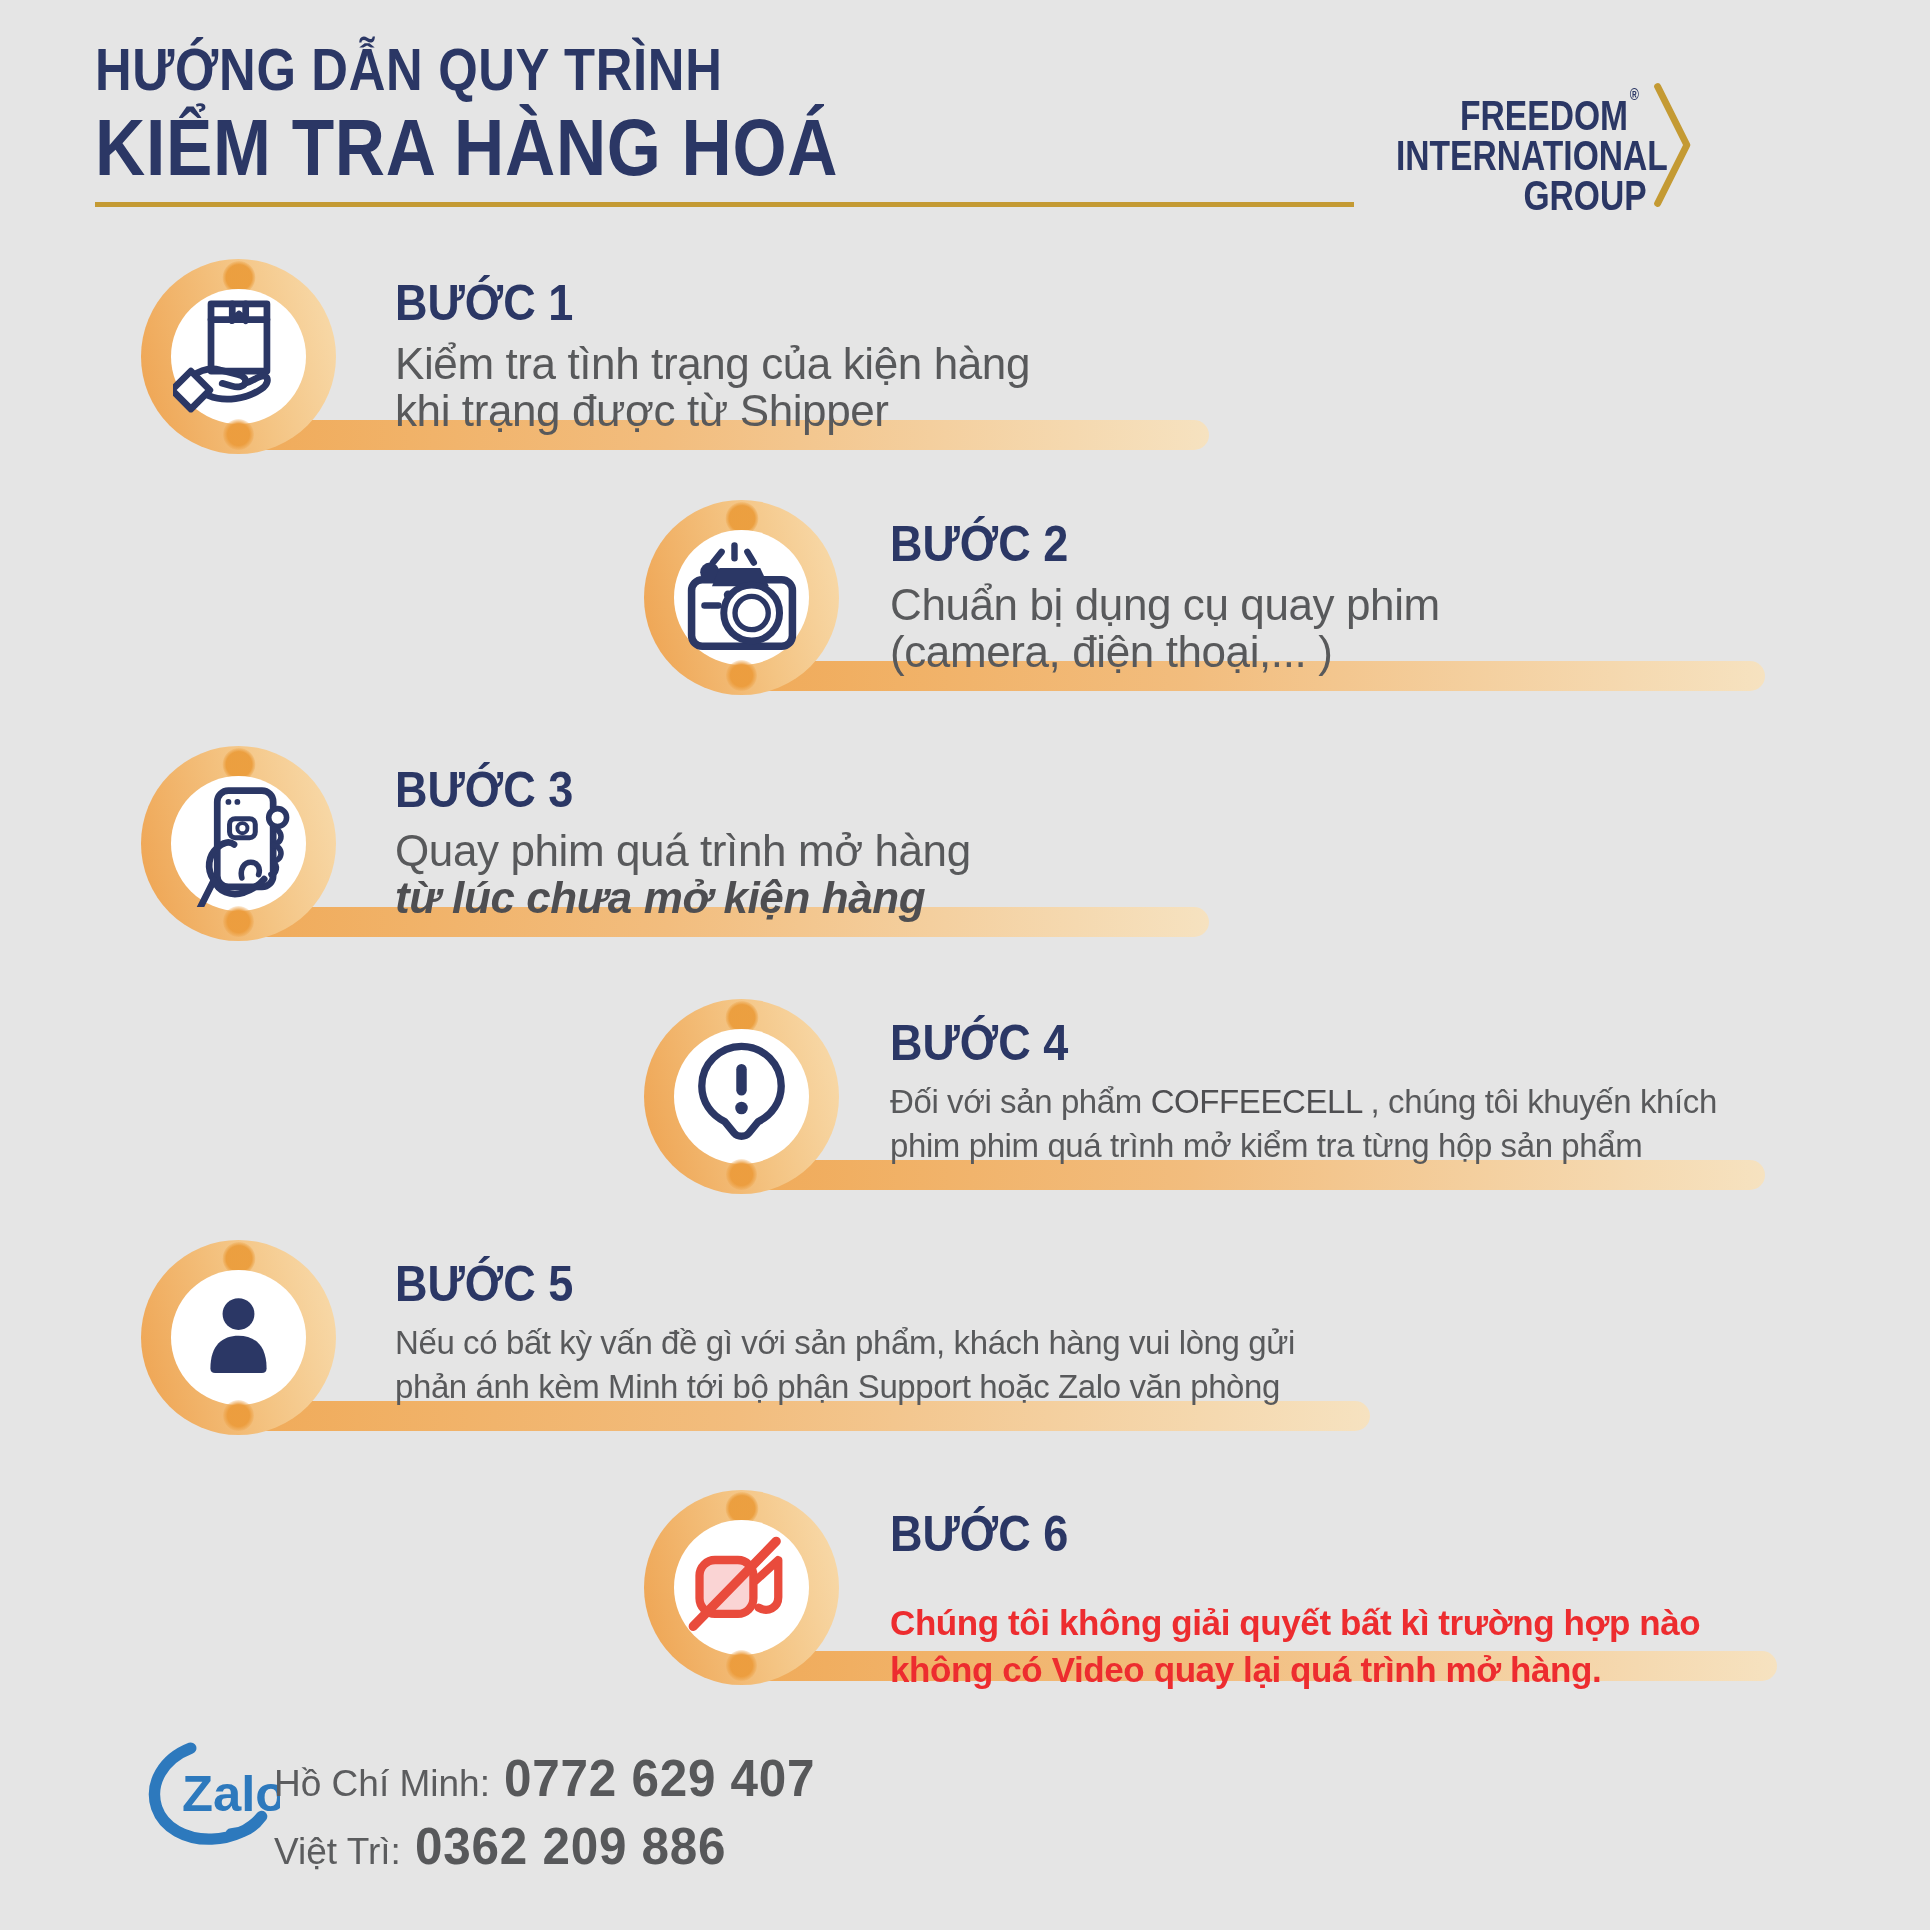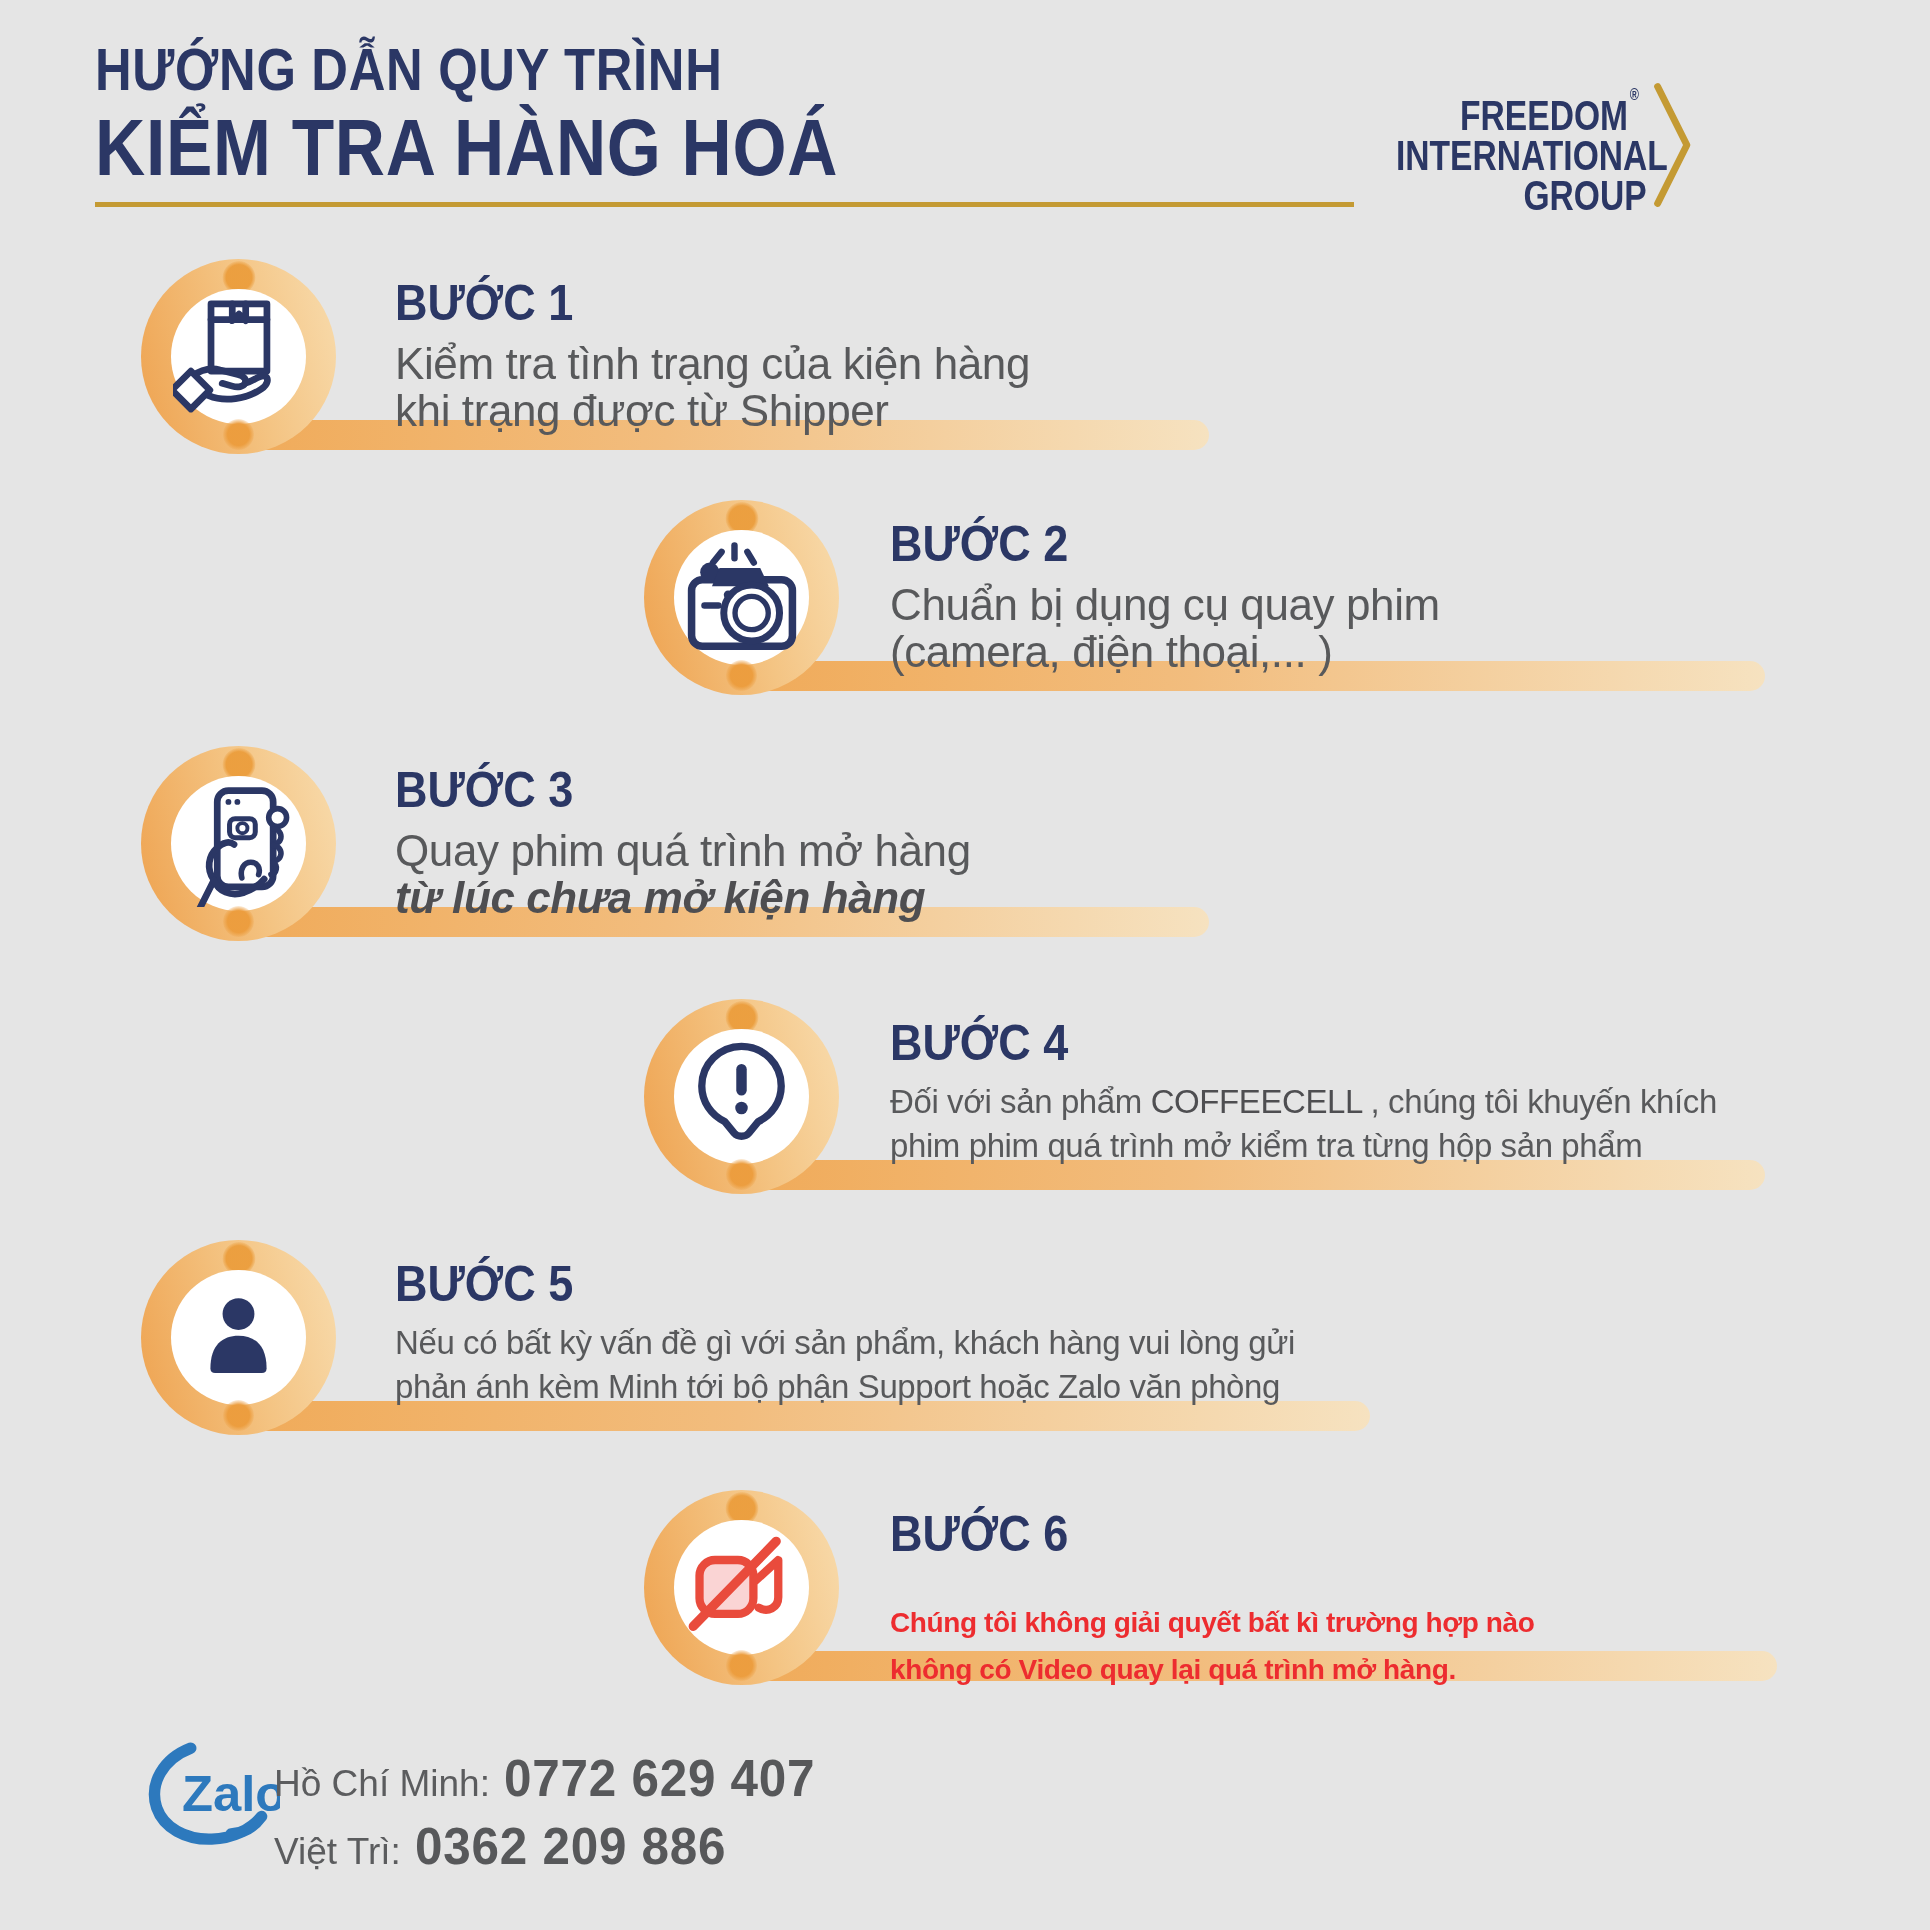--- a/index.html
+++ b/index.html
@@ -47,21 +47,21 @@
   .step.left  .content{left:395px;}
   .step.right .content{left:890px;}
   .step-title{margin:0;font-size:50px;font-weight:bold;color:var(--navy);line-height:1.1;
        transform:scaleX(.9);transform-origin:left;white-space:nowrap;}
   .step-desc{margin:9.3px 0 0 0;font-size:44px;line-height:47px;color:var(--text-gray);
        letter-spacing:-0.4px;white-space:nowrap;}
   .step-desc .line{display:block;}
   .step-desc.small{font-size:33px;line-height:44px;}
   .emph{font-weight:bold;font-style:italic;color:#4e4e51;}
   .brand-bold{font-weight:normal;color:#4e4e51;}
-  .step-desc.warn{color:var(--red);font-weight:bold;font-size:28px;line-height:47px;margin-top:37px;}
+  .step-desc.warn{color:var(--red);font-weight:bold;font-size:35px;line-height:47px;margin-top:37px;}
   
   .zalo-logo{position:absolute;left:140px;top:1739px;}
   .contacts{position:absolute;left:274px;top:1748px;}
   .contact-row{display:flex;align-items:baseline;gap:14px;white-space:nowrap;}
   .contact-row + .contact-row{margin-top:7.8px;}
   .contact-label{font-size:37px;color:#5b5c5e;}
   .contact-number{font-size:52px;font-weight:bold;color:#57585a;letter-spacing:0.8px;transform:scaleX(.95);transform-origin:left;}
   
   svg .sN{stroke:var(--navy);fill:none;stroke-linecap:round;stroke-linejoin:round;}
   svg .fN{fill:var(--navy);stroke:none;}

